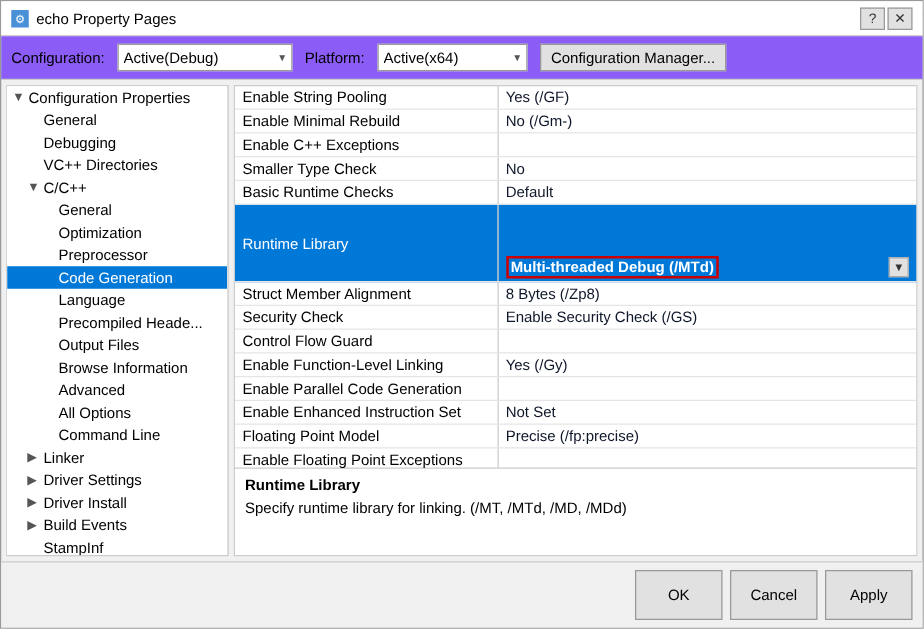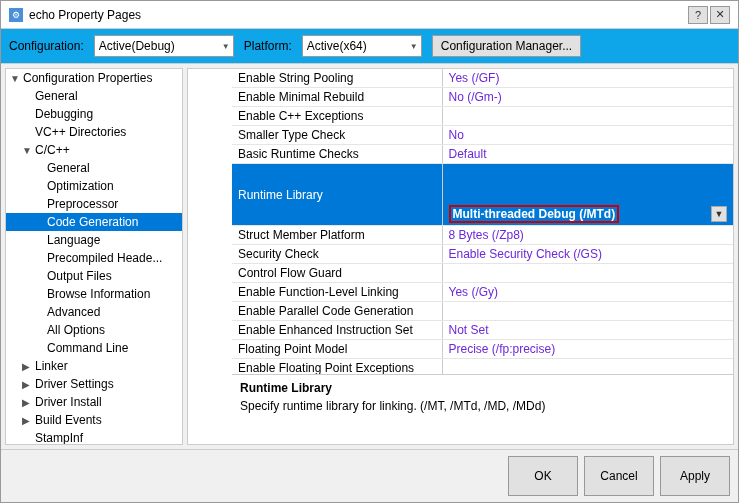--- a/index.html
+++ b/index.html
@@ -64,21 +64,21 @@
       align-items: center;
       justify-content: center;
       color: #333;
     }
 
     .config-bar {
       padding: 6px 8px;
       display: flex;
       align-items: center;
       gap: 10px;
-      background: #0ea5e9;
+      background: #8b5cf6;
       border-bottom: 1px solid #ccc;
     }
     .config-bar label { font-size: 12px; color: #000; white-space: nowrap; }
     .config-select {
       height: 22px;
       border: 1px solid #999;
       background: white;
       font-size: 12px;
       padding: 0 20px 0 4px;
       cursor: pointer;
@@ -151,35 +151,34 @@
 
     
     .props-panel {
       flex: 1;
       background: white;
       border: 1px solid #ccc;
       margin: 4px 4px 4px 4px;
       overflow-y: auto;
       display: flex;
       flex-direction: column;
-      padding-left: 44px;
     }
     .props-table {
       flex: 1;
       overflow-y: auto;
     }
     table {
       width: 100%;
       border-collapse: collapse;
     }
     table tr td {
       padding: 2px 6px;
       border-bottom: 1px solid #e5e5e5;
       font-size: 12px;
-      color: #6d28d9;
+      color: #0f172a;
     }
     table tr td:first-child {
       width: 210px;
       border-right: 1px solid #ccc;
       color: #000;
     }
     table tr.row-selected td {
       background: #0078d7;
       color: white;
     }
@@ -399,21 +398,21 @@
             <tr class="row-selected">
               <td>Runtime Library</td>
               <td>
                 <div class="value-cell-highlight">
                   <span class="value-bold" style="border: 2px solid #cc0000; padding: 0 2px; color: white; font-weight: bold;">Multi-threaded Debug (/MTd)</span>
                   <span class="dropdown-arrow-cell" style="color: #333; background: #e1e1e1; border-color: #aaa;">▼</span>
                 </div>
               </td>
             </tr>
             <tr>
-              <td>Struct Member Platform</td>
+              <td>Struct Member Alignment</td>
               <td>8 Bytes (/Zp8)</td>
             </tr>
             <tr>
               <td>Security Check</td>
               <td>Enable Security Check (/GS)</td>
             </tr>
             <tr>
               <td>Control Flow Guard</td>
               <td></td>
             </tr>

